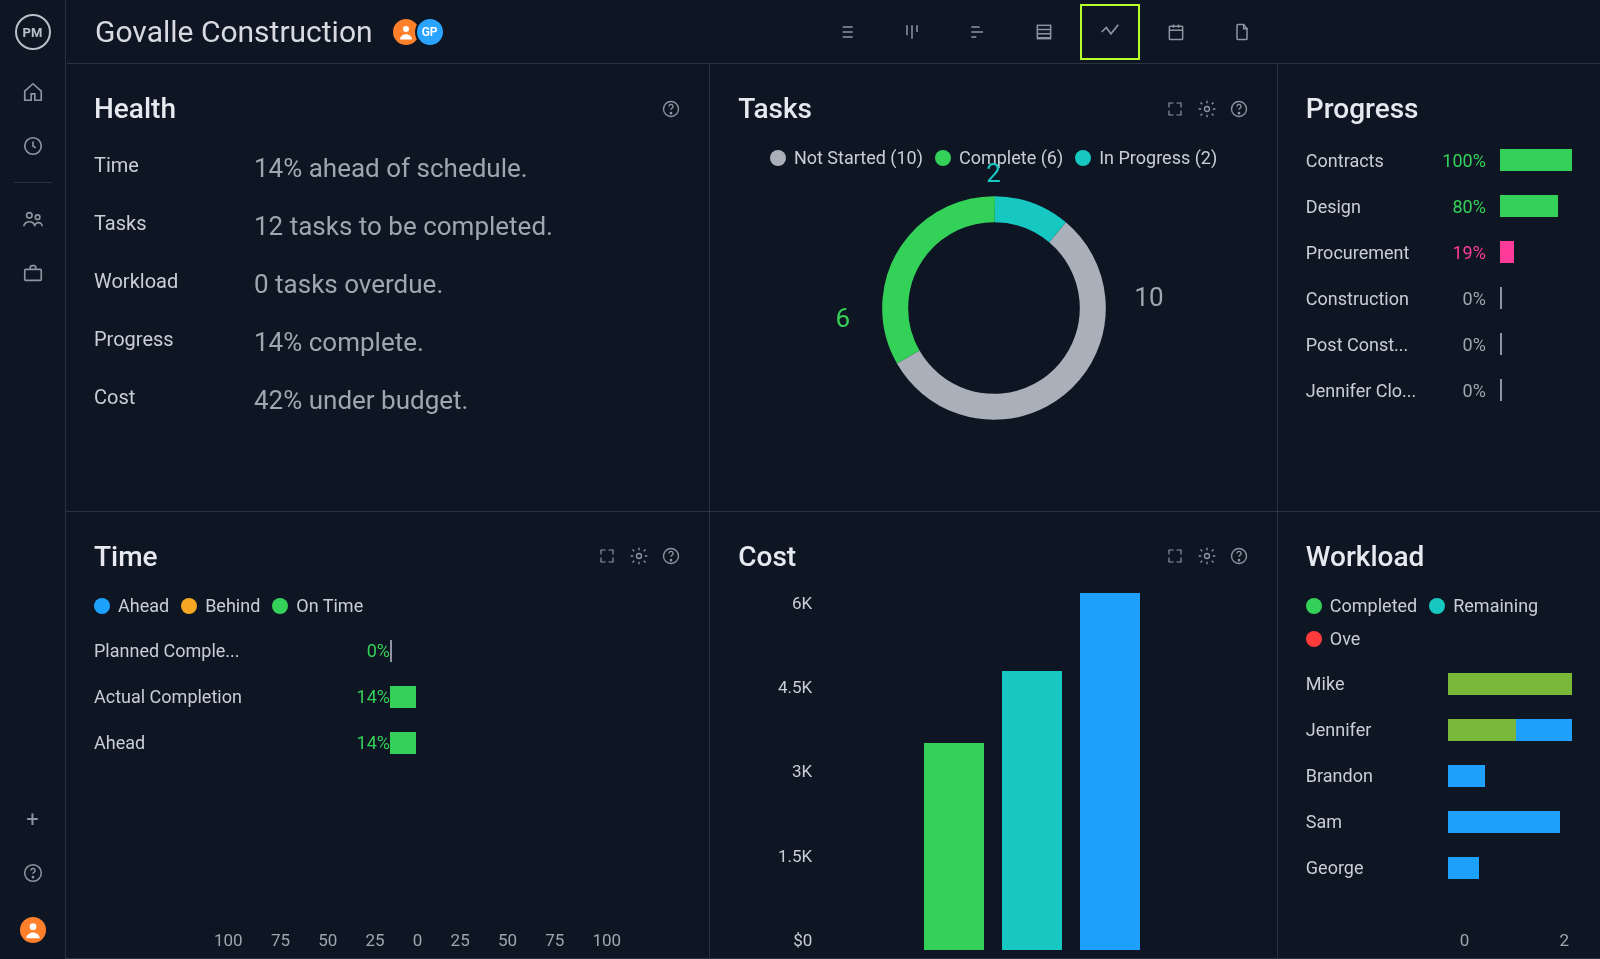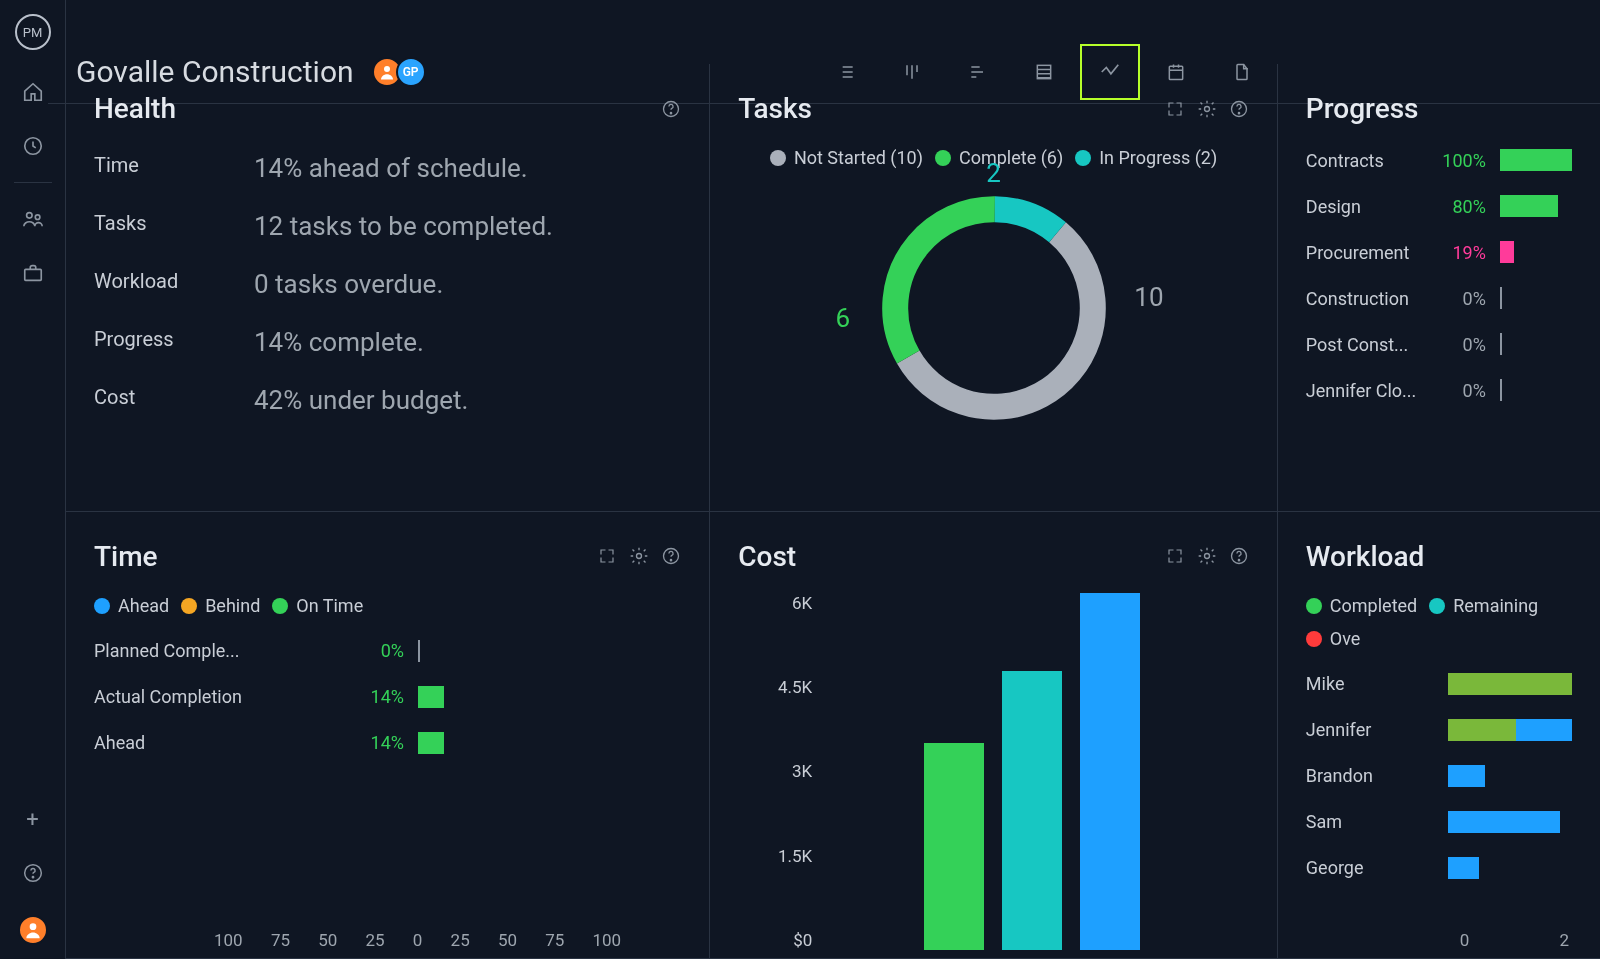--- a/index.html
+++ b/index.html
@@ -14,27 +14,27 @@
     --gray:#aab0ba;
     --pink:#ff3b9a;
     --orange:#f5a623;
     --lime:#b7ff2a;
   }
   html,body{margin:0;padding:0;background:var(--bg);color:var(--text);font-family:-apple-system,BlinkMacSystemFont,"Segoe UI",Roboto,sans-serif;font-size:16px;width:1600px;height:959px;overflow:hidden;}
   *{box-sizing:border-box;}
 
   
   .rail{position:absolute;left:0;top:0;bottom:0;width:66px;border-right:1px solid var(--border);display:flex;flex-direction:column;align-items:center;padding-top:14px;gap:30px;}
-  .logo{width:36px;height:36px;border:2px solid #b9c0cb;border-radius:50%;display:flex;align-items:center;justify-content:center;font-size:13px;color:#b9c0cb;font-weight:400;}
+  .logo{width:36px;height:36px;border:2px solid #b9c0cb;border-radius:50%;display:flex;align-items:center;justify-content:center;font-size:13px;color:#b9c0cb;font-weight:700;}
   .rail-icon{width:24px;height:24px;color:#8c95a1;cursor:pointer;display:flex;align-items:center;justify-content:center;}
   .rail-divider{width:38px;height:1px;background:var(--border);margin:-6px 0;}
   .rail-spacer{flex:1;}
 
   
-  .topbar{position:absolute;left:48px;right:0;top:0;height:64px;border-bottom:1px solid var(--border);display:flex;align-items:center;padding:0 28px;gap:18px;margin-top:40px;}
+  .topbar{position:absolute;left:67px;right:0;top:0;height:64px;border-bottom:1px solid var(--border);display:flex;align-items:center;padding:0 28px;gap:18px;}
   .title{font-size:30px;color:#d7dbe1;font-weight:400;}
   .avatars{display:flex;margin-left:6px;}
   .avatar{width:30px;height:30px;border-radius:50%;margin-left:-6px;border:2px solid var(--bg);display:flex;align-items:center;justify-content:center;font-size:12px;font-weight:600;}
   .nav-icons{margin-left:auto;display:flex;gap:6px;align-items:center;margin-right:300px;}
   .nav-btn{width:60px;height:56px;display:flex;align-items:center;justify-content:center;color:#8c95a1;cursor:pointer;border:2px solid transparent;}
   .nav-btn.active{border:2px solid var(--lime);}
 
   
   .grid{position:absolute;left:66px;right:0;top:64px;bottom:0;display:grid;grid-template-columns:42% 37% 1fr;grid-template-rows:1fr 1fr;overflow:hidden;}
   .panel{border-right:1px solid var(--border);border-bottom:1px solid var(--border);padding:28px 28px 8px 28px;display:flex;flex-direction:column;min-width:0;}
@@ -59,21 +59,21 @@
 
   
   .prog-row{display:flex;align-items:center;margin-top:24px;gap:14px;font-size:18px;}
   .prog-row .plabel{flex:0 0 116px;white-space:nowrap;overflow:hidden;text-overflow:ellipsis;color:#c9ced6;}
   .prog-row .ppct{flex:0 0 50px;text-align:right;}
   .prog-row .pbar{flex:1;height:22px;position:relative;}
   .prog-row .pbar.zero{border-left:2px solid #8c95a1;height:22px;}
   .prog-row .pfill{height:100%;}
 
   
-  .time-row{display:flex;align-items:center;margin-top:24px;gap:14px;font-size:18px;}
+  .time-row{display:flex;align-items:center;margin-top:24px;font-size:18px;}
   .time-row .tlabel{flex:0 0 240px;white-space:nowrap;overflow:hidden;text-overflow:ellipsis;color:#c9ced6;}
   .time-row .tpct{flex:0 0 56px;text-align:right;}
   .time-bar{width:26px;height:22px;}
   .time-ticks{display:flex;justify-content:space-between;color:#9ea6af;font-size:17px;margin-top:auto;padding:0 60px 0 120px;}
 
   
   .cost-chart{flex:1;display:flex;margin-top:20px;}
   .cost-y{display:flex;flex-direction:column;justify-content:space-between;align-items:flex-end;padding-right:12px;color:#c9ced6;font-size:17px;width:86px;}
   .cost-plot{flex:1;display:flex;align-items:flex-end;gap:18px;padding-left:100px;}
   .bar{width:60px;}

